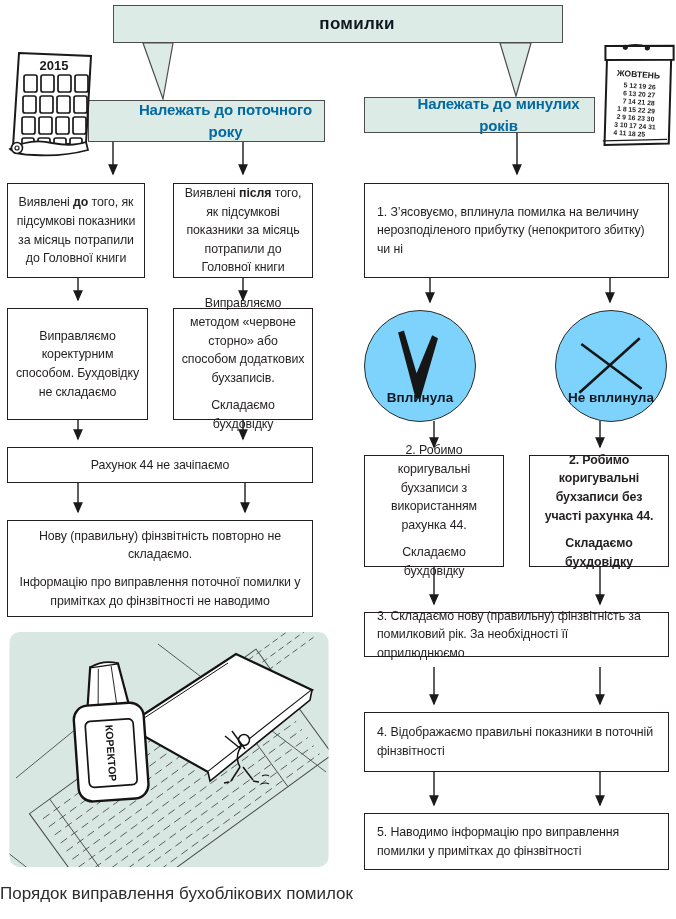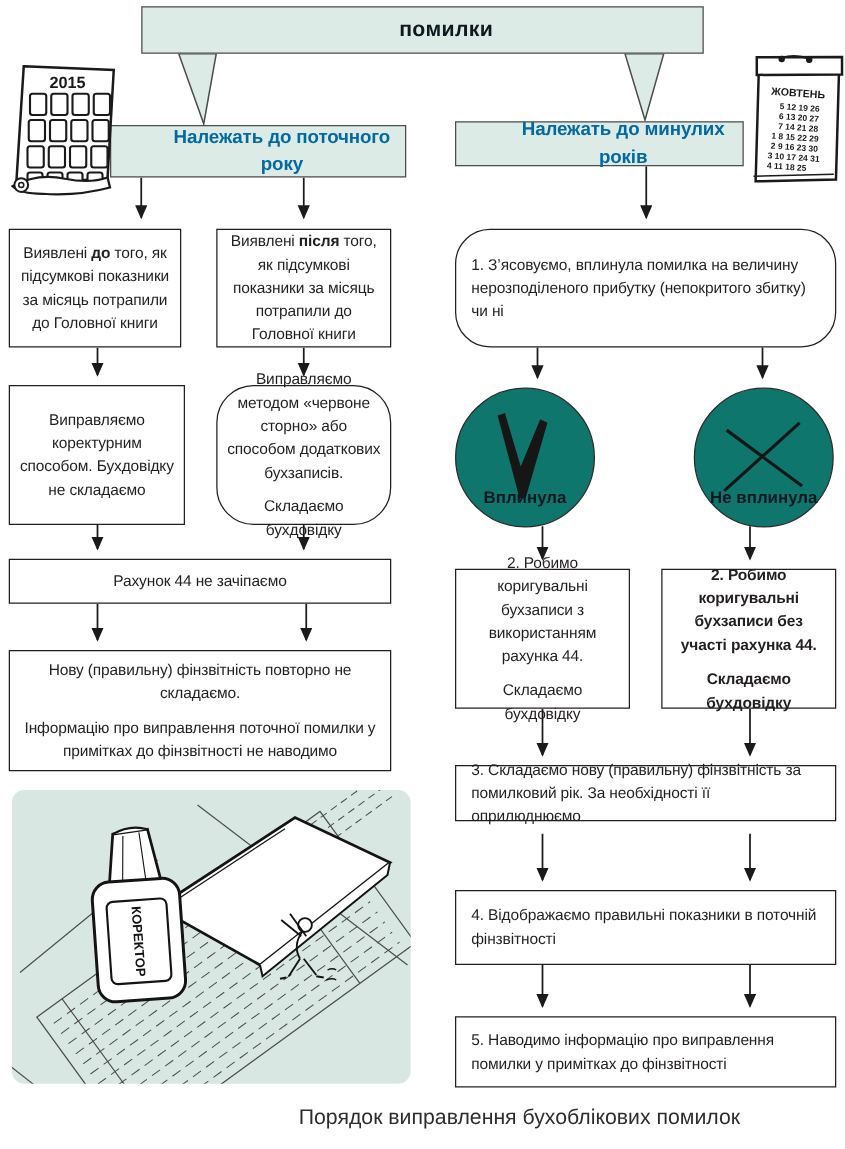--- a/index.html
+++ b/index.html
@@ -15,31 +15,31 @@
     text-align:center;font-size:12.4px;line-height:1.5;letter-spacing:-0.1px;
     padding:4px 7px;
   }
   .box .p + .p{margin-top:9px;}
   .box.la{align-items:flex-start;text-align:left;padding:6px 12px;}
   .teal{background:#dcebe5;border:1.2px solid #4d4d4d;padding-left:45px;}
   .header-box{font-weight:bold;font-size:17px;letter-spacing:.3px;color:#10181f;}
   .branch-box{font-weight:bold;font-size:15px;color:#0369a1;}
   .circle{
     position:absolute;width:112px;height:112px;border-radius:50%;
-    background:#0f766e;border:1.6px solid #2b2b2b;z-index:2;box-sizing:border-box;
+    background:#7dd3fc;border:1.6px solid #2b2b2b;z-index:2;box-sizing:border-box;
   }
   .circle .glyph{position:absolute;left:0;top:0;}
   .circle .lbl{
     position:absolute;left:0;right:0;bottom:16px;text-align:center;
     font-weight:bold;font-size:13.5px;color:#10181f;
   }
   .cal{position:absolute;z-index:3;}
   .illustration{position:absolute;left:8px;top:630px;z-index:1;}
   .caption{
-    position:absolute;left:0;top:884px;width:592px;text-align:right;
+    position:absolute;left:0;top:884px;width:592px;text-align:left;
     font-size:17px;color:#2d2d2d;z-index:2;
   }
 </style>
 </head>
 <body>
 
 <div class="stage">
 
   <svg class="connectors" width="676" height="919" viewBox="0 0 676 919">
     <defs>
@@ -135,33 +135,33 @@
 
   <div class="box" style="left:7px;top:183px;width:138px;height:95px;justify-content:center;">
     <span><span>Виявлені </span><b>до</b><span> того, як підсумкові показники за місяць потрапили до Головної книги</span></span>
   </div>
   <div class="box" style="left:173px;top:183px;width:140px;height:95px;">
     <span><span>Виявлені </span><b>після</b><span> того, як підсумкові показники за місяць потрапили до Головної книги</span></span>
   </div>
   <div class="box" style="left:7px;top:308px;width:141px;height:112px;">
     <div class="p">Виправляємо коректурним способом. Бухдовідку не складаємо</div>
   </div>
-  <div class="box" style="left:173px;top:308px;width:140px;height:112px;border-radius:30px;">
+  <div class="box" style="left:173px;top:308px;width:140px;height:112px;">
     <div class="p">Виправляємо методом «червоне сторно» або способом додаткових бухзаписів.</div>
     <div class="p">Складаємо бухдовідку</div>
   </div>
   <div class="box" style="left:7px;top:447px;width:306px;height:36px;">
     <span>Рахунок 44 не зачіпаємо</span>
   </div>
   <div class="box" style="left:7px;top:520px;width:306px;height:97px;">
     <div class="p">Нову (правильну) фінзвітність повторно не складаємо.</div>
     <div class="p">Інформацію про виправлення поточної помилки у примітках до фінзвітності не наводимо</div>
   </div>
 
-  <div class="box la" style="left:364px;top:183px;width:305px;height:95px;border-radius:28px;">
+  <div class="box la" style="left:364px;top:183px;width:305px;height:95px;">
     <span>1. З’ясовуємо, вплинула помилка на величину нерозподіленого прибутку (непокритого збитку) чи ні</span>
   </div>
 
   <div class="circle" style="left:364px;top:310px;">
     <svg class="glyph" width="109" height="109" viewBox="0 0 112 112">
       <path d="M34 22 L52 90 L57 90 L75 28 L69 25 L53 64 L40 20 Z" fill="#161616"></path>
     </svg>
     <div class="lbl">Вплинула</div>
   </div>
   <div class="circle" style="left:555px;top:310px;">

